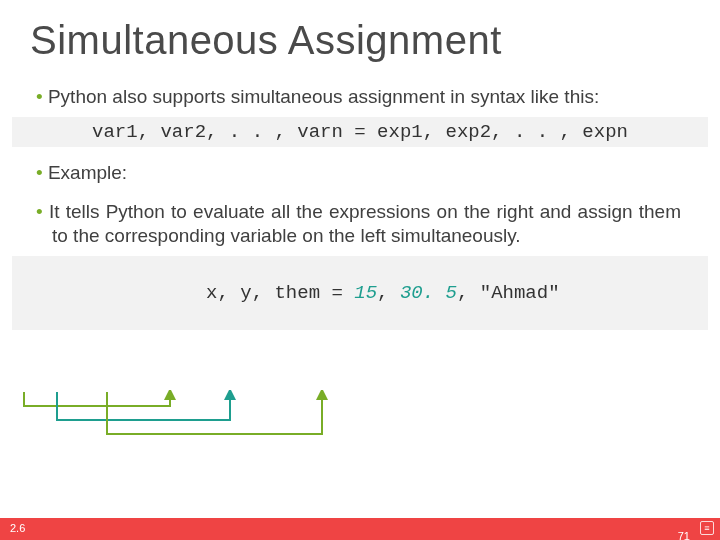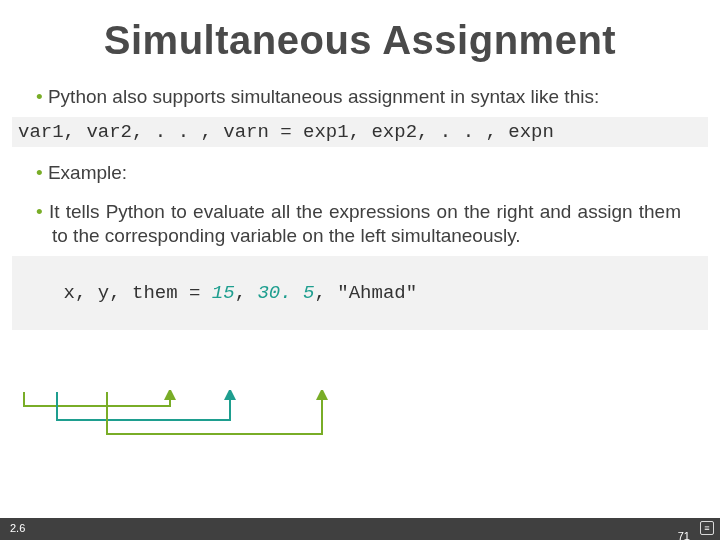--- a/index.html
+++ b/index.html
@@ -9,23 +9,23 @@
     font-family: "Segoe UI", "Calibri Light", "Helvetica Neue", sans-serif;
     background: #fff;
     color: #3c3c3c;
     position: relative;
     overflow: hidden;
   }
   .slide {
     padding: 18px 30px 0 30px;
   }
   .title {
-    text-align: center;
+    text-align: left;
     font-size: 40px;
-    font-weight: 700;
+    font-weight: 400;
     color: #4a4a4a;
     letter-spacing: 0.5px;
     margin-bottom: 22px;
   }
   .bullet {
     font-size: 19px;
     color: #404040;
     margin: 14px 9px 8px 0;
     padding-left: 22px;
     text-indent: -16px;
@@ -39,39 +39,40 @@
   }
   .codeblock {
     background: #f2f2f2;
     font-family: "Consolas", "Courier New", monospace;
     font-size: 19px;
     color: #333;
     padding: 4px 6px;
     margin: 4px -18px 10px -18px;
     white-space: pre;
     position: relative;
+    text-align: center;
   }
   .num  { color: #1e9e8f; font-style: italic; }
   
   .arrows {
     position: absolute;
     left: 12px;
     top: 390px;
     width: 660px;
     height: 60px;
     pointer-events: none;
   }
   
   .footer {
     position: absolute;
     bottom: 0;
     left: 0;
     width: 100%;
     height: 22px;
-    background: #404040;
+    background: #ef4444;
     color: #fff;
     font-size: 11px;
     font-family: "Segoe UI", sans-serif;
   }
   .footer .section {
     position: absolute;
     left: 10px;
     top: 4px;
   }
   .footer .page {

